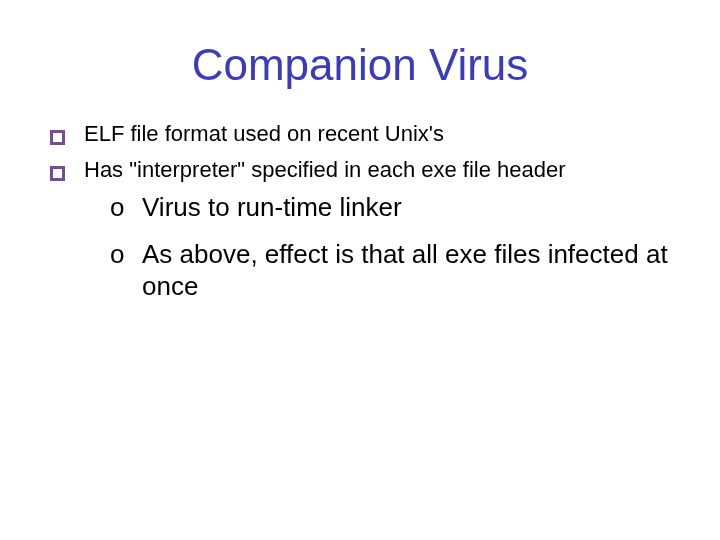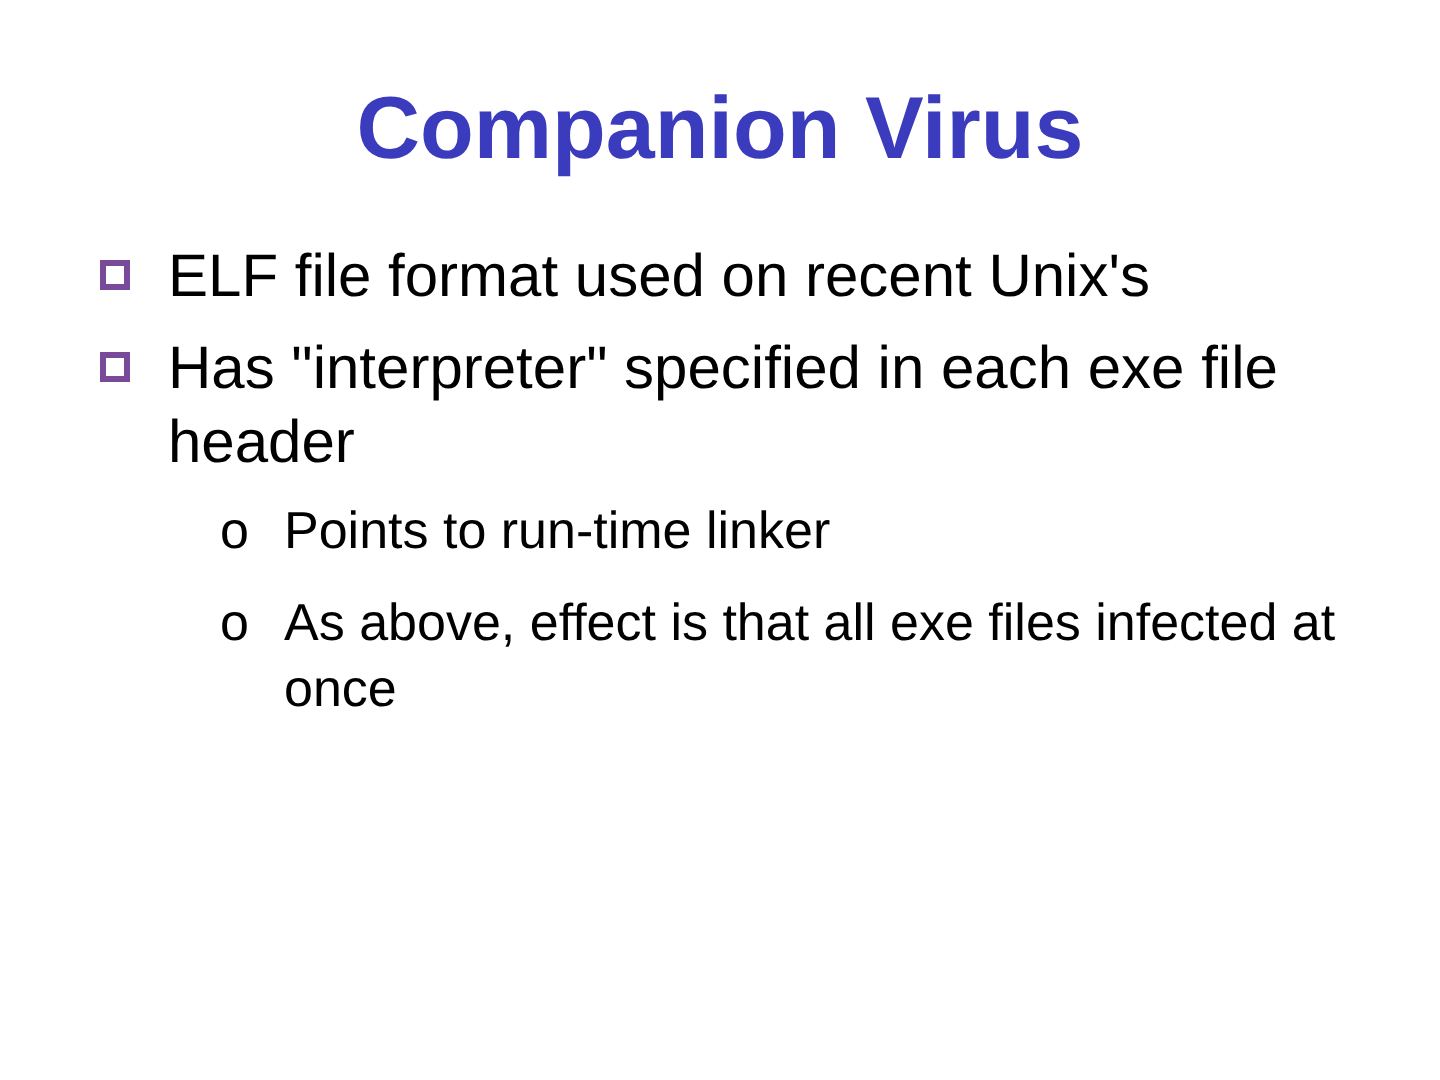--- a/index.html
+++ b/index.html
@@ -15,24 +15,24 @@
     box-sizing: border-box;
     width: 720px;
     height: 540px;
     padding: 30px 50px 40px 50px;
   }
   .title {
     text-align: center;
     font-size: 44px;
     color: #3b3bbd;
     margin: 10px 0 30px 0;
-    font-weight: bold;
+    font-weight: normal;
   }
   .level1 {
-    font-size: 30px;
+    font-size: 22px;
     line-height: 1.25;
     margin: 8px 0 8px 0;
     padding-left: 34px;
     position: relative;
     color: #000;
   }
   .level1 .bullet-box {
     position: absolute;
     left: 0;
     top: 10px;
@@ -69,21 +69,21 @@
     <span>ELF file format used on recent Unix's</span>
   </div>
 
   <div class="level1">
     <span class="bullet-box"></span>
     <span>Has "interpreter" specified in each exe file header</span>
   </div>
 
   <div class="level2">
     <span class="bullet-o">o</span>
-    <span>Points to run-time linker</span>
+    <span>Virus to run-time linker</span>
   </div>
 
 
   <div class="level2">
     <span class="bullet-o">o</span>
     <span>As above, effect is that all exe files infected at once</span>
   </div>
 
 </div>
 

